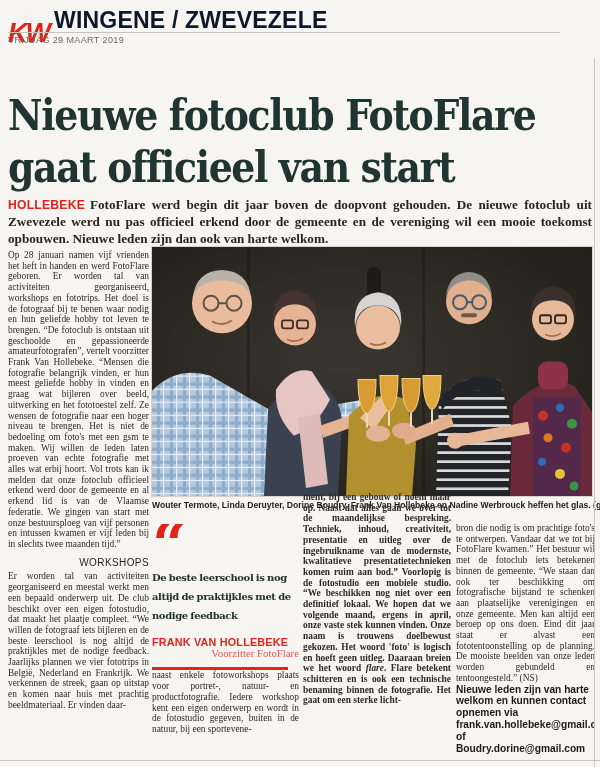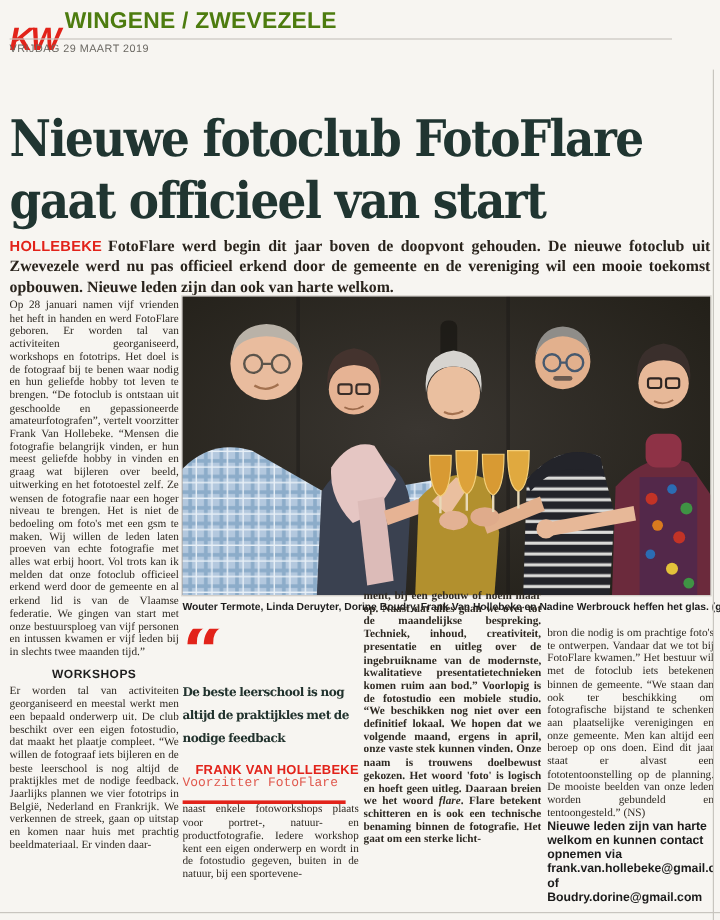--- a/index.html
+++ b/index.html
@@ -15,22 +15,22 @@
   .logo{
     left:8px;top:18px;
     font-family:"Liberation Sans", sans-serif;
     font-weight:900;font-style:italic;
     font-size:27px;letter-spacing:-2px;
     color:#e2231a;
   }
   .section-title{
     left:54px;top:7px;
     font-family:"Liberation Sans", sans-serif;
-    font-weight:bold;font-size:19px;letter-spacing:0.2px;
-    color:#4d7c0f;
+    font-weight:bold;font-size:23px;letter-spacing:0.2px;
+    color:#0f172a;
   }
   .header-rule{left:8px;top:32px;width:552px;height:1px;background:#c8c5bf;}
   .dateline{
     left:8px;top:35px;
     font-family:"Liberation Sans", sans-serif;
     font-size:9px;letter-spacing:0.4px;color:#6b6862;
   }
   
   .headline{
     left:8px;top:62px;width:644px;
@@ -56,22 +56,22 @@
     text-align:justify;color:#2f2a23;
   }
   .col p{margin:0;}
   .col1{left:8px;top:250px;width:141px;height:506px;overflow:hidden;}
   .col2{left:152px;top:524px;width:147px;height:232px;overflow:hidden;}
   .col3{left:303px;top:492px;width:148px;height:234px;overflow:hidden;font-weight:bold;}
   .col4{left:456px;top:523px;width:139px;height:234px;overflow:hidden;}
   .subhead{
     margin:8px 0 3px 0;
     font-family:"Liberation Sans", sans-serif;
-    font-weight:bold;font-size:10px;letter-spacing:0.4px;
-    color:#1e1e1e;text-align:center;
+    font-weight:normal;font-size:10px;letter-spacing:0.4px;
+    color:#1e1e1e;text-align:right;
   }
   .italic{font-style:italic;}
   
   .photo-wrap{left:152px;top:247px;width:440px;height:249px;outline:1px solid #d6d3cc;background:#292623;}
   .photo-wrap svg{display:block;width:440px;height:249px;}
   .caption{
     left:152px;top:500px;width:446px;
     font-family:"Liberation Sans", sans-serif;
     font-weight:bold;font-size:8.6px;letter-spacing:0px;
     color:#1c1c1c;white-space:nowrap;
@@ -84,25 +84,25 @@
   }
   .qtext{
     margin-top:10px;
     font-family:"DejaVu Serif", serif;font-weight:bold;
     font-size:10px;line-height:19px;letter-spacing:-0.4px;word-spacing:-0.5px;
     color:#22332e;text-align:left;
   }
   .qname{
     margin-top:12px;
     font-family:"Liberation Sans", sans-serif;font-weight:bold;
-    font-size:10.8px;letter-spacing:0.2px;color:#e2231a;text-align:right;
+    font-size:10.8px;letter-spacing:0.2px;color:#e2231a;text-align:left;
   }
   .qrole{
-    font-family:Liberation Mono, monospace;
-    font-size:10.8px;color:#e0584d;text-align:left;
+    font-family:Liberation Serif, serif;
+    font-size:10.8px;color:#e0584d;text-align:right;
   }
   .qrule{margin-top:9px;width:136px;height:3px;background:#e2231a;}
   .after-quote{margin-top:13px;}
   .contact{
     margin-top:9px;
     font-family:"Liberation Sans", sans-serif;font-weight:bold;
     font-size:10.2px;line-height:11.8px;color:#1b1b1b;text-align:left;
   }
   
   .edge-v{left:594px;top:58px;width:1px;height:709px;background:#c8c5bf;}

